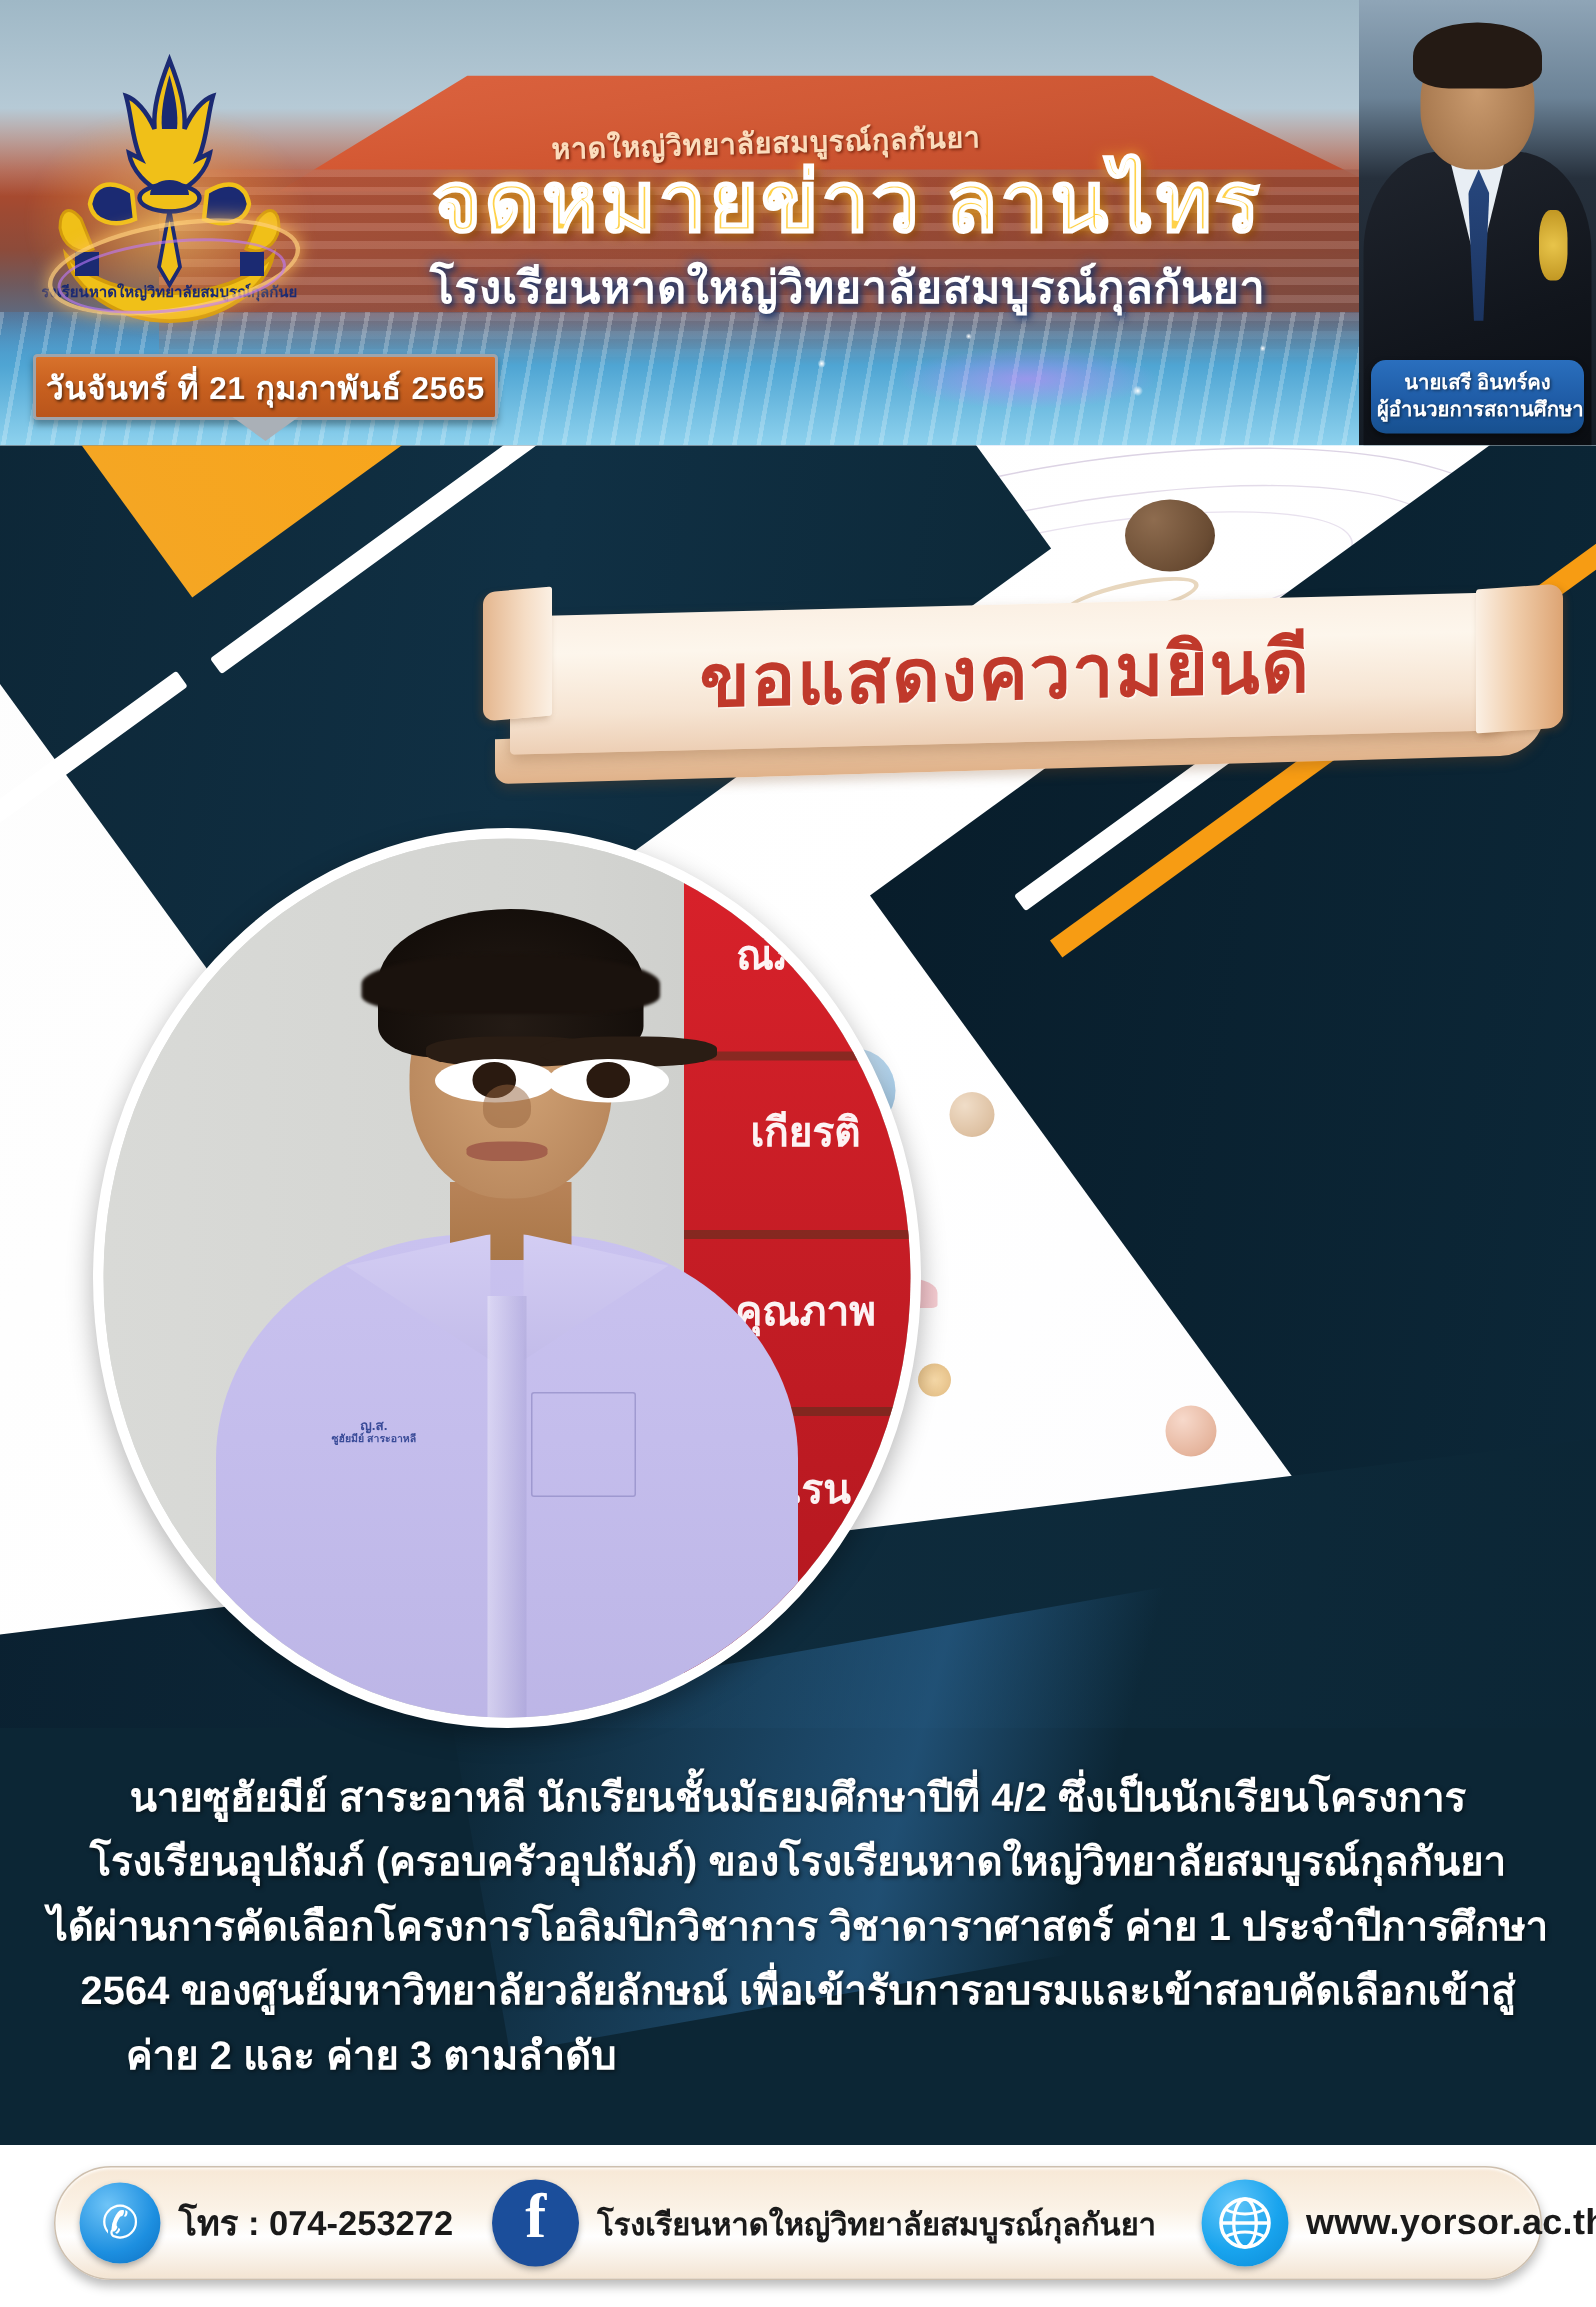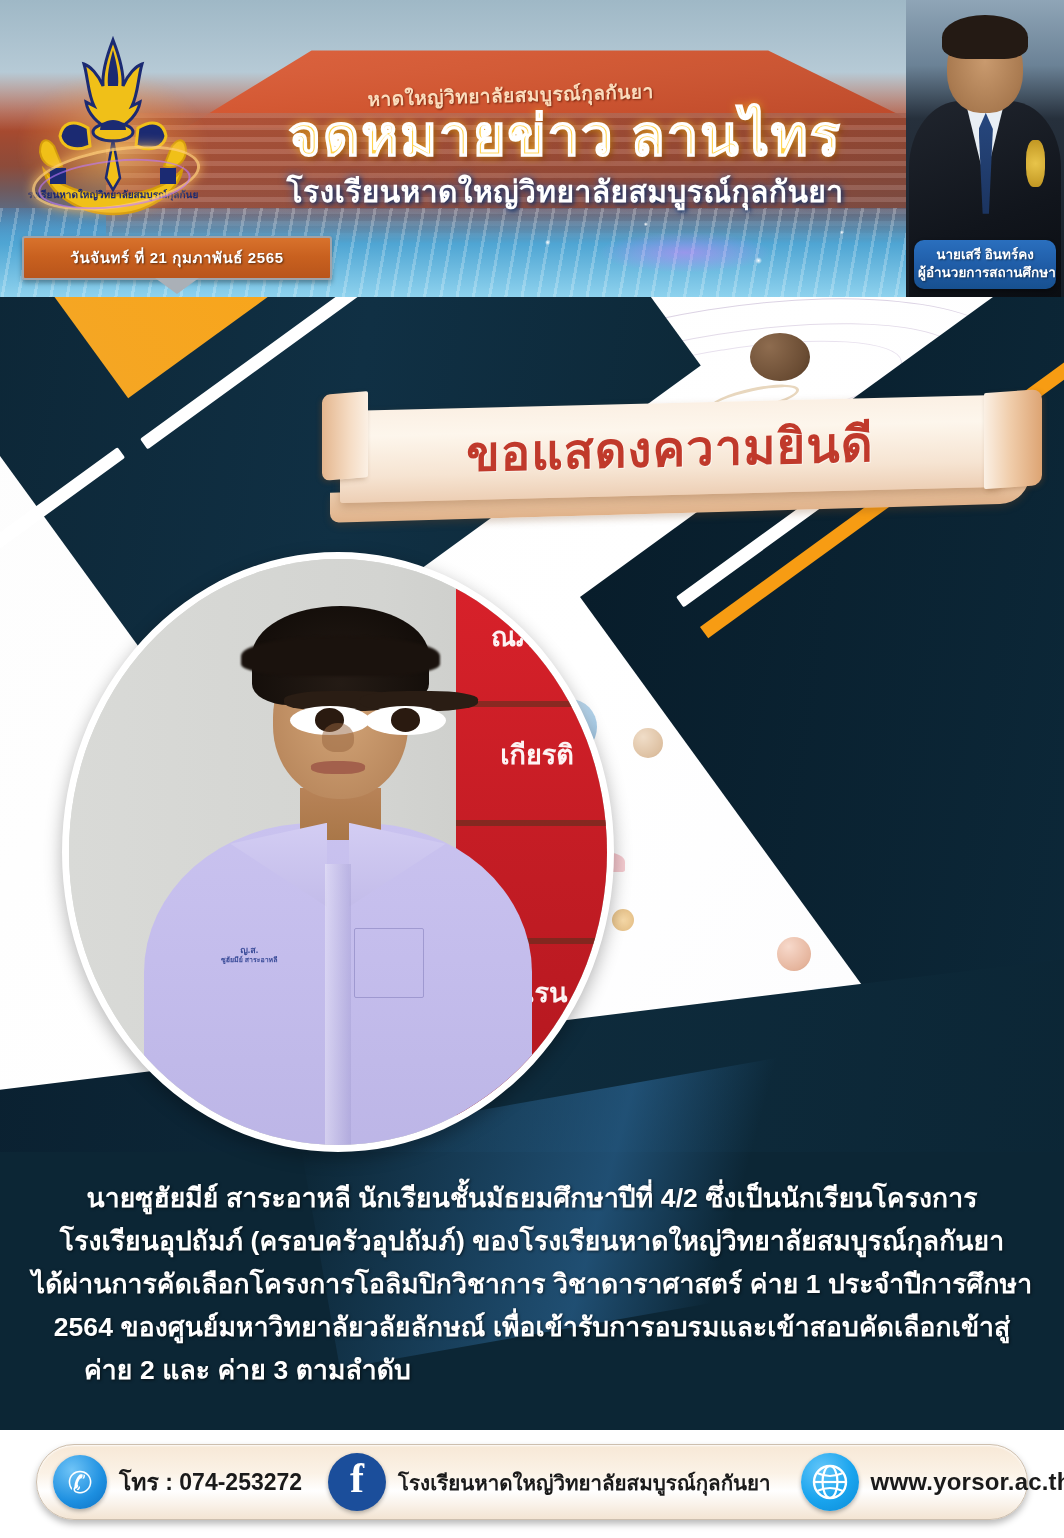--- a/index.html
+++ b/index.html
@@ -95,21 +95,21 @@
     border-radius:3px;
     display:flex; align-items:center; justify-content:center;
     box-shadow:0 3px 5px rgba(0,0,0,.35);
   }
   .date-badge::after{
     content:""; position:absolute; left:50%; bottom:-16px; margin-left:-22px;
     border-left:22px solid transparent; border-right:22px solid transparent;
     border-top:16px solid #aab0b7;
   }
   .date-badge span{
-    color:#fff; font-size:15px; font-weight:bold; letter-spacing:.6px;
+    color:#fff; font-size:21px; font-weight:bold; letter-spacing:.6px;
     text-shadow:1px 1px 2px rgba(0,0,0,.55); white-space:nowrap;
   }
 
   .hdr-title{
     position:absolute; left:235px; top:108px; width:660px; text-align:center; z-index:5;font-family:Liberation Serif, serif;
   }
   .hdr-title .t1{
     font-size:56px; font-weight:bold; letter-spacing:2px; line-height:1;
     color:#ffd24a;
     -webkit-text-stroke:1.5px #ffffff;
@@ -506,20 +506,21 @@
     <div class="scroll-text">ขอแสดงความยินดี</div>
   </div>
 
   <div class="photo">
     <div class="ph-wall"></div>
     <div class="ph-red">
       <div class="ph-red-txt" style="top:6%;">ณภาพัล</div>
       <div class="ph-red-bar" style="top:22%;"></div>
       <div class="ph-red-txt" style="top:28%;font-family:Liberation Mono, monospace;">เกียรติ</div>
       <div class="ph-red-bar" style="top:44%;"></div>
+      <div class="ph-red-txt" style="top:50%;">คุณภาพ</div>
       <div class="ph-red-bar" style="top:66%;"></div>
       <div class="ph-red-txt" style="top:72%;">นเรน</div>
     </div>
     <div class="ph-shirt"></div>
     <div class="ph-neck"></div>
     <div class="ph-collar-l"></div>
     <div class="ph-collar-r"></div>
     <div class="ph-placket"></div>
     <div class="ph-pocket"></div>
     <div class="ph-badge">

